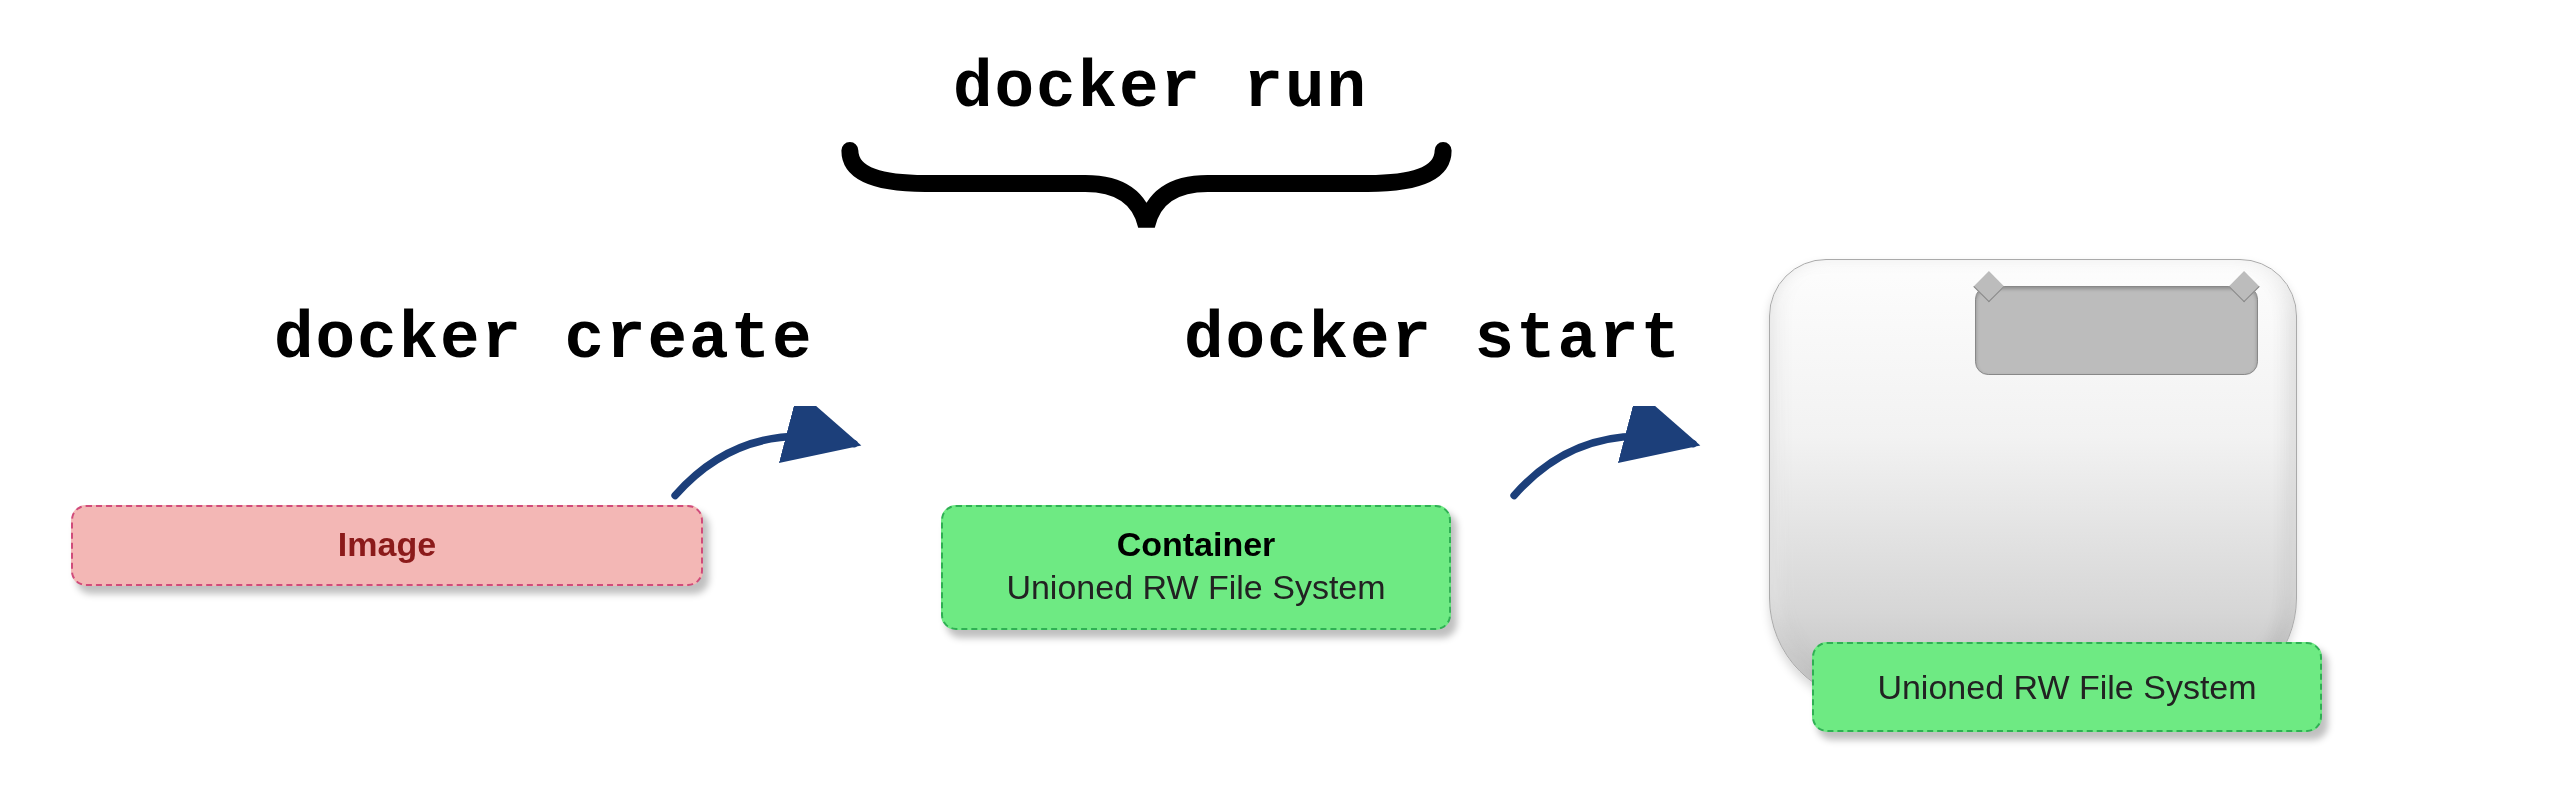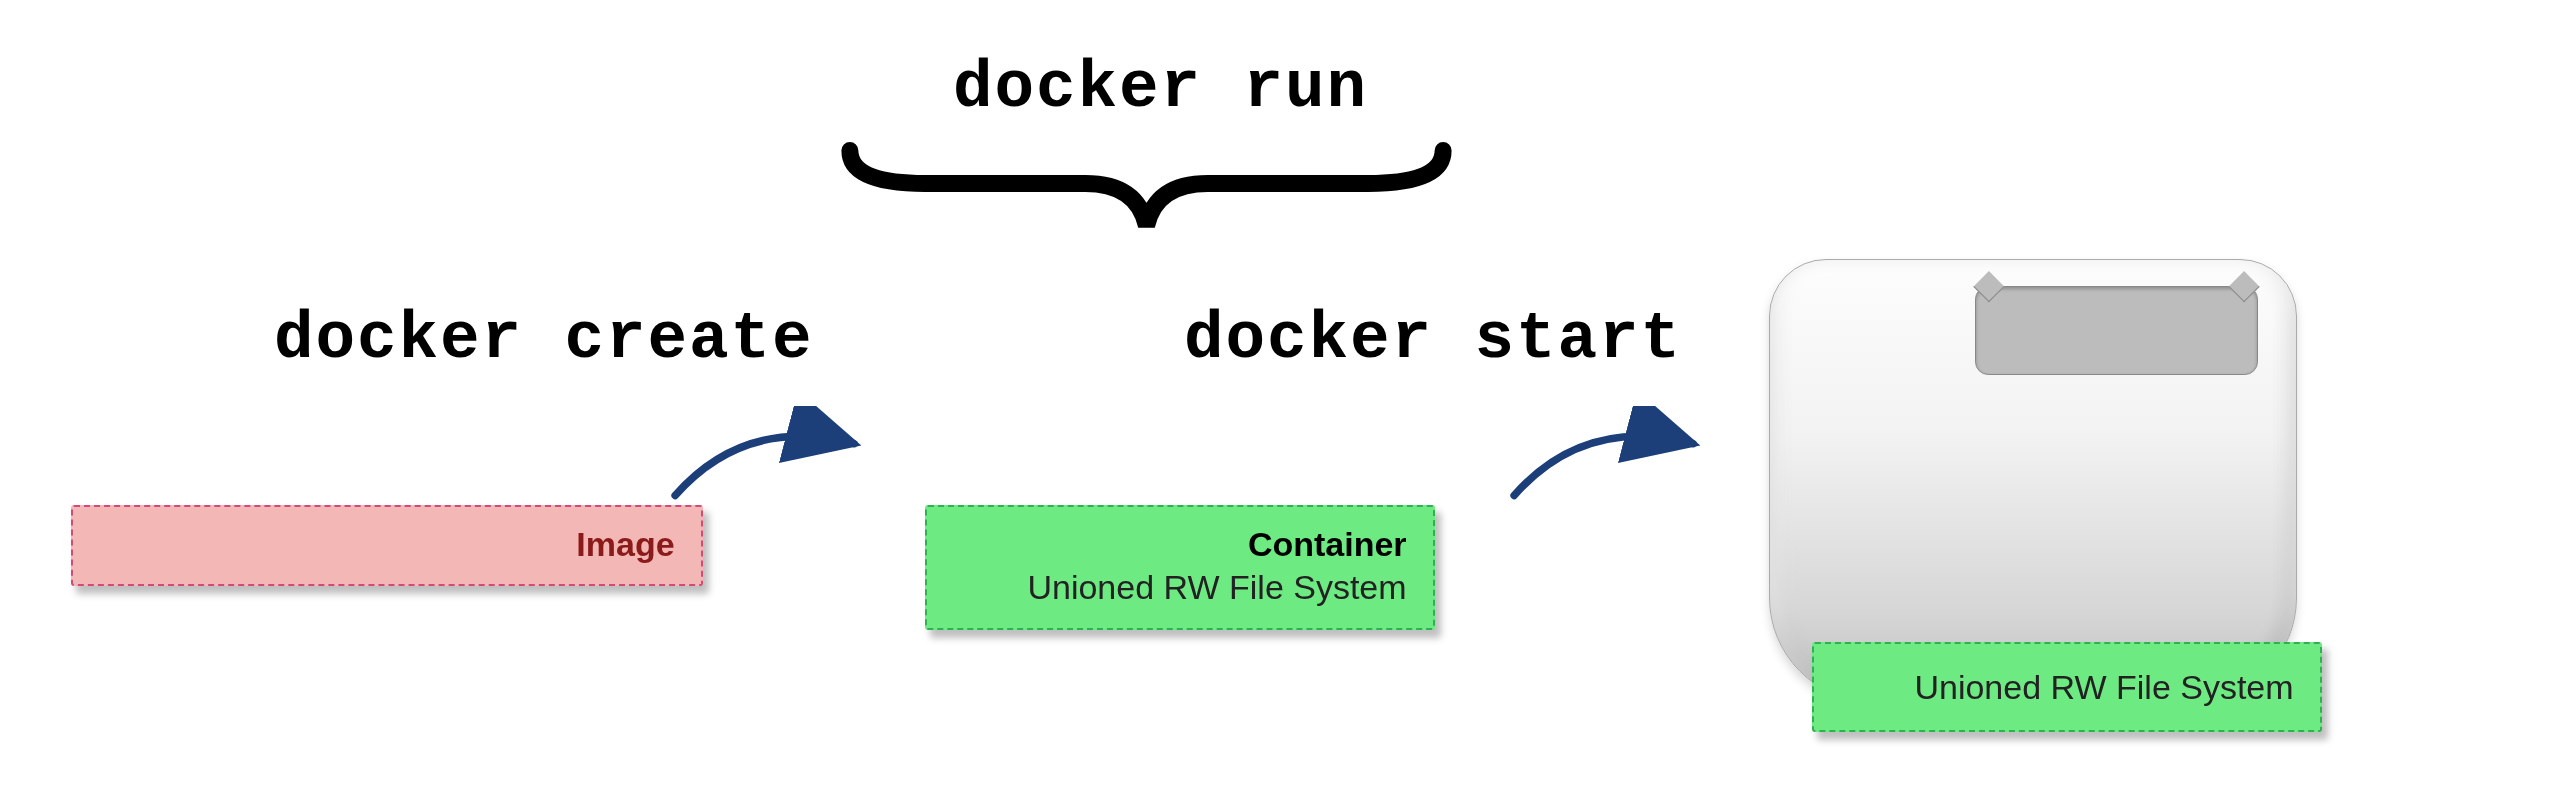--- a/index.html
+++ b/index.html
@@ -17,23 +17,23 @@
     }
     .title {
       position: absolute;
       font-size: 66px;
       letter-spacing: 1.9px;
       white-space: nowrap;
     }
     .box {
       position: absolute;
       border: 2.8px dashed;
-      border-radius: 3px;
+      border-radius: 15px;
       padding: 17px 26.4px 19px;
-      text-align: right;
+      text-align: center;
       box-shadow: 5.7px 7.5px 7.5px rgba(0,0,0,0.25);
     }
     .box-title {
       font-weight: bold;
       font-size: 34px;
       line-height: 1.2;
     }
     .box-sub {
       font-size: 34px;
       line-height: 1.3;
@@ -41,20 +41,21 @@
     .image-box {
       background: #f3b7b5;
       border-color: #d14b7a;
       color: #222;
     }
     .image-box .box-title { color: #8b1a1a; }
     .container-box {
       background: #6eea83;
       border-color: #2fb053;
       color: #222;
+      margin-left: 16px;
     }
     .container-box .box-title { color: #000; }
     .fs-box {
       background: #6eea83;
       border-color: #2fb053;
       color: #222;
     }
     .pod {
       position: absolute;
       width: 528px;

